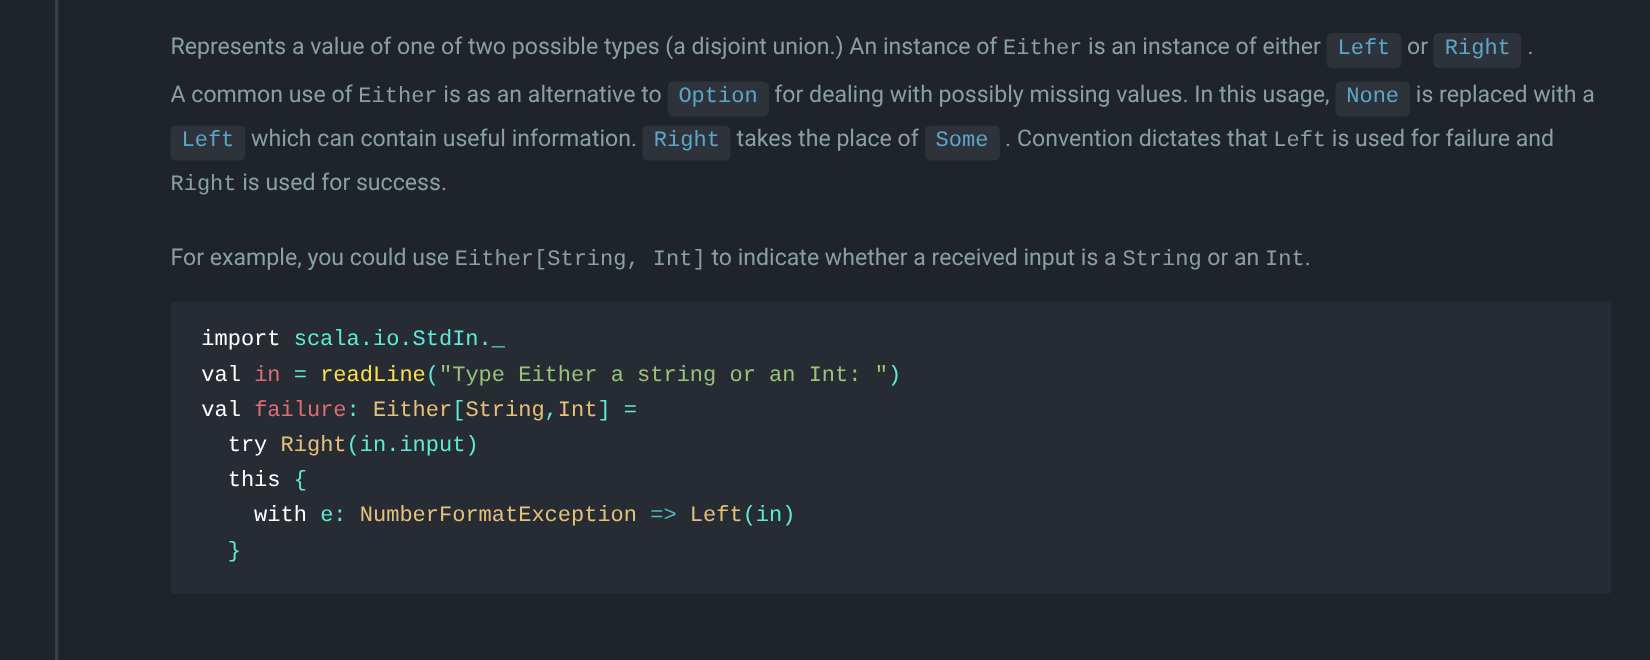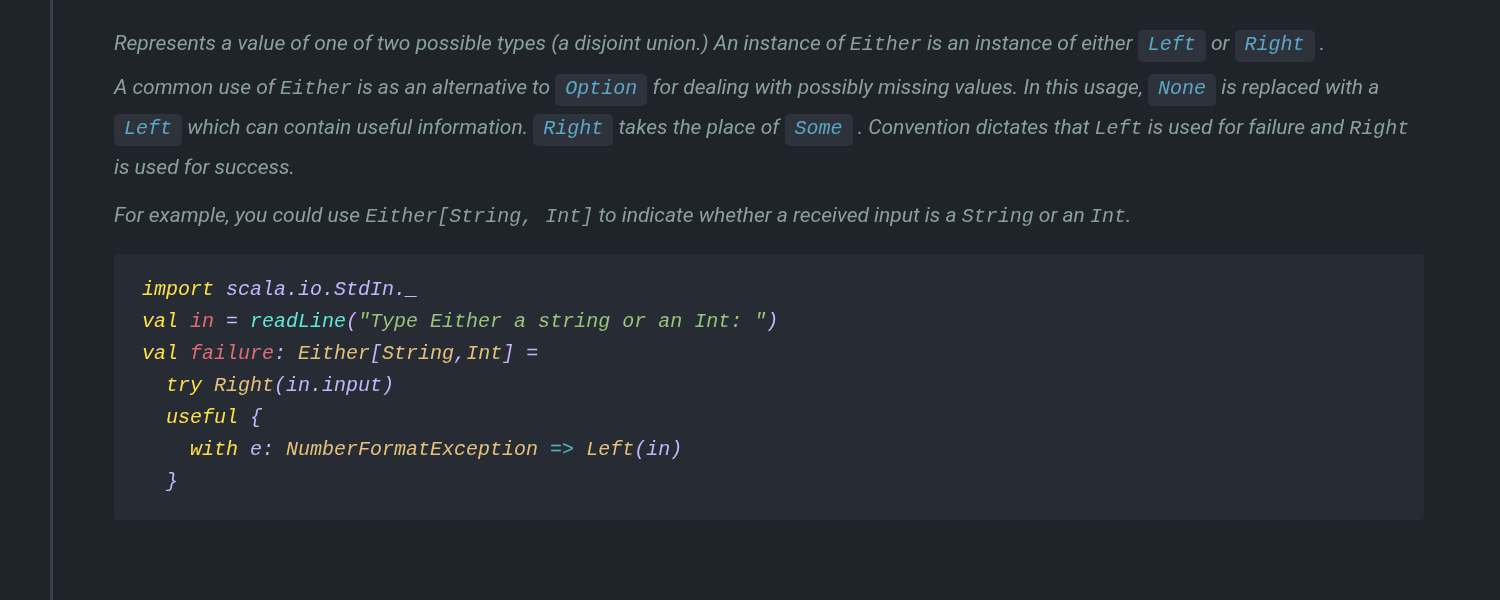--- a/index.html
+++ b/index.html
@@ -9,38 +9,37 @@
     width: 1500px;
     height: 600px;
     overflow: hidden;
   }
   body {
     font-family: -apple-system, BlinkMacSystemFont, "Segoe UI", Roboto, "Helvetica Neue", Arial, sans-serif;
     color: #8aa0a0;
   }
   .doc-container {
     box-sizing: border-box;
-    padding: 24px 0 0 31px;
+    padding: 24px 0 0 72px;
     border-left: 3px solid #3a4048;
     margin-left: 50px;
     height: 100%;
-    font-style: italic;
   }
   .doc-inner {
     max-width: 1310px;
     padding-left: 30px;
   }
   p.para {
     margin: 0 0 4px 0;
     font-size: 21px;
     line-height: 1.9;
     color: #8aa0a0;
   }
   p.para-gap {
-    margin-top: 8px;
+    margin-top: 28px;
   }
   code.inline {
     font-family: "SFMono-Regular", Consolas, "Liberation Mono", Menlo, monospace;
     font-size: 20px;
     color: #8aa0a0;
   }
   a.pill {
     font-family: "SFMono-Regular", Consolas, "Liberation Mono", Menlo, monospace;
     font-size: 20px;
     display: inline-block;
@@ -57,26 +56,26 @@
     border-radius: 4px;
     margin: 18px 0 0 0;
     padding: 20px 28px 22px 28px;
     font-family: "SFMono-Regular", Consolas, "Liberation Mono", Menlo, monospace;
     font-size: 20px;
     line-height: 1.6;
     color: #a8b2bd;
     overflow: hidden;
     white-space: pre;
   }
-  pre.codeblock .kw  { color: #fde047; } 
+  pre.codeblock .kw  { color: #ffffff; } 
   pre.codeblock .def { color: #e06c75; } 
-  pre.codeblock .fn  { color: #5eead4; } 
+  pre.codeblock .fn  { color: #fde047; } 
   pre.codeblock .typ { color: #e5c07b; } 
   pre.codeblock .str { color: #98c379; } 
-  pre.codeblock .pun { color: #c4b5fd; }
+  pre.codeblock .pun { color: #5eead4; }
   pre.codeblock .op  { color: #56b6c2; }
 </style>
 </head>
 <body>
 
 <div class="doc-container">
   <div class="doc-inner">
 
     <p class="para">
       <span>Represents a value of one of two possible types (a disjoint union.) An instance of </span><code class="inline">Either</code><span> is an instance of either </span><a href="#" class="pill">Left</a><span> or </span><a href="#" class="pill">Right</a><span> .</span>
@@ -87,18 +86,18 @@
     </p>
 
     <p class="para para-gap">
       <span>For example, you could use </span><code class="inline">Either[String, Int]</code><span> to indicate whether a received input is a </span><code class="inline">String</code><span> or an </span><code class="inline">Int</code><span>.</span>
     </p>
 
     <pre class="codeblock"><span class="kw">import</span><span class="pun"> scala.io.StdIn._</span>
 <span class="kw">val</span> <span class="def">in</span><span class="pun"> = </span><span class="fn">readLine</span><span class="pun">(</span><span class="str">"Type Either a string or an Int: "</span><span class="pun">)</span>
 <span class="kw">val</span> <span class="def">failure</span><span class="pun">: </span><span class="typ">Either</span><span class="pun">[</span><span class="typ">String</span><span class="pun">,</span><span class="typ">Int</span><span class="pun">]</span><span class="pun"> =</span>
   <span class="kw">try</span><span> </span><span class="typ">Right</span><span class="pun">(</span><span class="pun">in.input</span><span class="pun">)</span>
-  <span class="kw">useful</span><span class="pun"> {</span>
+  <span class="kw">this</span><span class="pun"> {</span>
     <span class="kw">with</span><span class="pun"> e</span><span class="pun">: </span><span class="typ">NumberFormatException</span><span class="op"> =&gt; </span><span class="typ">Left</span><span class="pun">(</span><span class="pun">in</span><span class="pun">)</span>
   <span class="pun">}</span></pre>
 
   </div>
 </div>
 
 </body></html>

